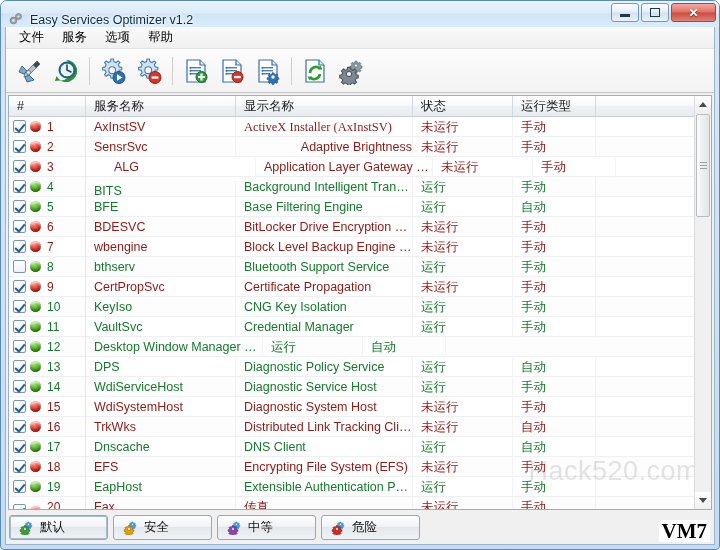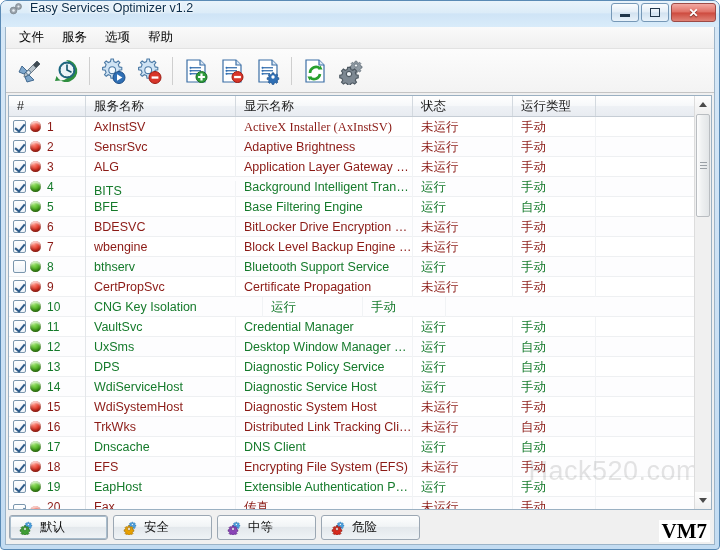--- a/index.html
+++ b/index.html
@@ -16,21 +16,21 @@
     position: absolute; inset: 0;
     background: linear-gradient(to bottom, #d6e8f7 0%, #cfe3f5 40%, #c3dcf2 100%);
     border: 1px solid #5a8ab5;
     border-radius: 7px 7px 4px 4px;
     padding: 0;
   }
 
   
   #titlebar {
     position: absolute; top: 0; left: 0; right: 0; height: 26px;
-    display: flex; align-items: flex-start;
+    display: flex; align-items: flex-end;
     padding-left: 7px;
     border-radius: 6px 6px 0 0;
     background: linear-gradient(to bottom, #e9f3fb 0%, #dcecf8 45%, #cfe4f6 50%, #d9ecfa 100%);
   }
   #titlebar .app-icon {
     width: 16px; height: 16px; margin-right: 6px; position: relative; flex: none;
   }
   #titlebar .title-text {
     font-size: 12.5px; color: #0b2c49;
     text-shadow: 0 0 3px #ffffff, 0 0 5px #ffffff;
@@ -444,32 +444,32 @@
             <div class="cell stop" style="width: 83px;">手动</div>
             <div class="cell" style="flex: 1 1 0%;"></div>
           </div>
           <div class="row">
             <div class="cell c0 stop" style="width: 77px;">
               <span class="chk on"></span>
               <span class="led red"></span>
               <span class="rownum">2</span>
             </div>
             <div class="cell stop" style="width: 150px;">SensrSvc</div>
-            <div class="cell stop" style="width: 177px;">Adaptive Brightness</div>
+            <div class="cell stop" style="width: 177px; text-align: right;">Adaptive Brightness</div>
             <div class="cell stop" style="width: 100px;">未运行</div>
             <div class="cell stop" style="width: 83px;">手动</div>
             <div class="cell" style="flex: 1 1 0%;"></div>
           </div>
           <div class="row">
             <div class="cell c0 stop" style="width: 77px;">
               <span class="chk on"></span>
               <span class="led red"></span>
               <span class="rownum">3</span>
             </div>
-            <div class="cell stop" style="width: 150px;">ALG</div>
+            <div class="cell stop" style="width: 150px; margin-left: 20px;">ALG</div>
             <div class="cell stop" style="width: 177px;">Application Layer Gateway Ser...</div>
             <div class="cell stop" style="width: 100px;">未运行</div>
             <div class="cell stop" style="width: 83px;">手动</div>
             <div class="cell" style="flex: 1 1 0%;"></div>
           </div>
           <div class="row">
             <div class="cell c0 run" style="width: 77px;">
               <span class="chk on"></span>
               <span class="led green"></span>
               <span class="rownum">4</span>
@@ -539,20 +539,21 @@
             <div class="cell stop" style="width: 100px;">未运行</div>
             <div class="cell stop" style="width: 83px;">手动</div>
             <div class="cell" style="flex: 1 1 0%;"></div>
           </div>
           <div class="row">
             <div class="cell c0 run" style="width: 77px;">
               <span class="chk on"></span>
               <span class="led green"></span>
               <span class="rownum">10</span>
             </div>
+            <div class="cell run" style="width: 150px;">KeyIso</div>
             <div class="cell run" style="width: 177px;">CNG Key Isolation</div>
             <div class="cell run" style="width: 100px;">运行</div>
             <div class="cell run" style="width: 83px;">手动</div>
             <div class="cell" style="flex: 1 1 0%;"></div>
           </div>
           <div class="row">
             <div class="cell c0 run" style="width: 77px;">
               <span class="chk on"></span>
               <span class="led green"></span>
               <span class="rownum">11</span>
@@ -562,21 +563,20 @@
             <div class="cell run" style="width: 100px;">运行</div>
             <div class="cell run" style="width: 83px;">手动</div>
             <div class="cell" style="flex: 1 1 0%;"></div>
           </div>
           <div class="row">
             <div class="cell c0 run" style="width: 77px;">
               <span class="chk on"></span>
               <span class="led green"></span>
               <span class="rownum">12</span>
             </div>
-            <div class="cell run" style="width: 150px;">UxSms</div>
             <div class="cell run" style="width: 177px;">Desktop Window Manager Sess...</div>
             <div class="cell run" style="width: 100px;">运行</div>
             <div class="cell run" style="width: 83px;">自动</div>
             <div class="cell" style="flex: 1 1 0%;"></div>
           </div>
           <div class="row">
             <div class="cell c0 run" style="width: 77px;">
               <span class="chk on"></span>
               <span class="led green"></span>
               <span class="rownum">13</span>

